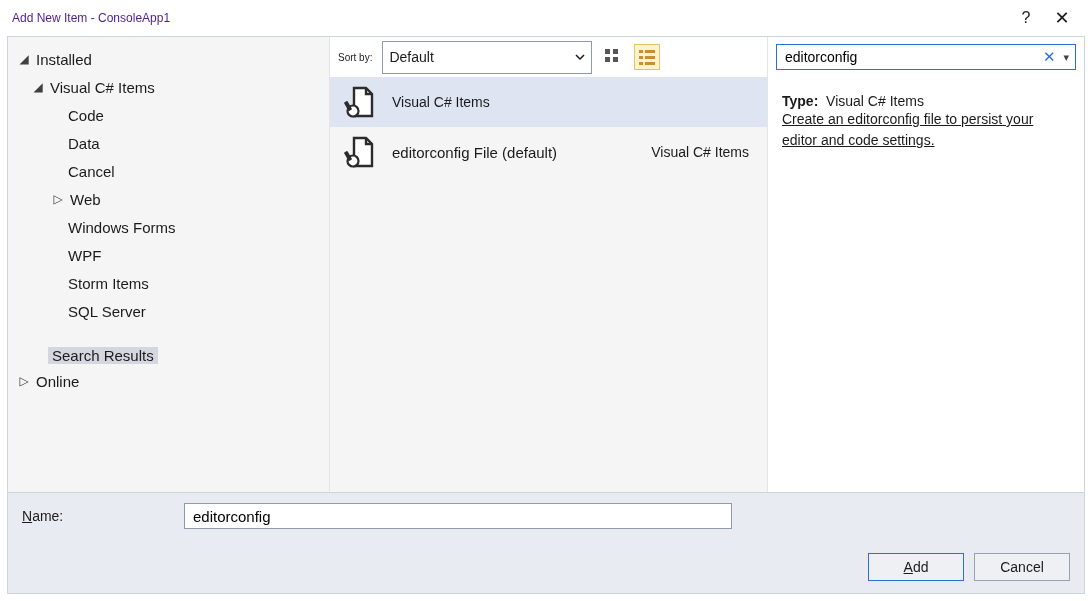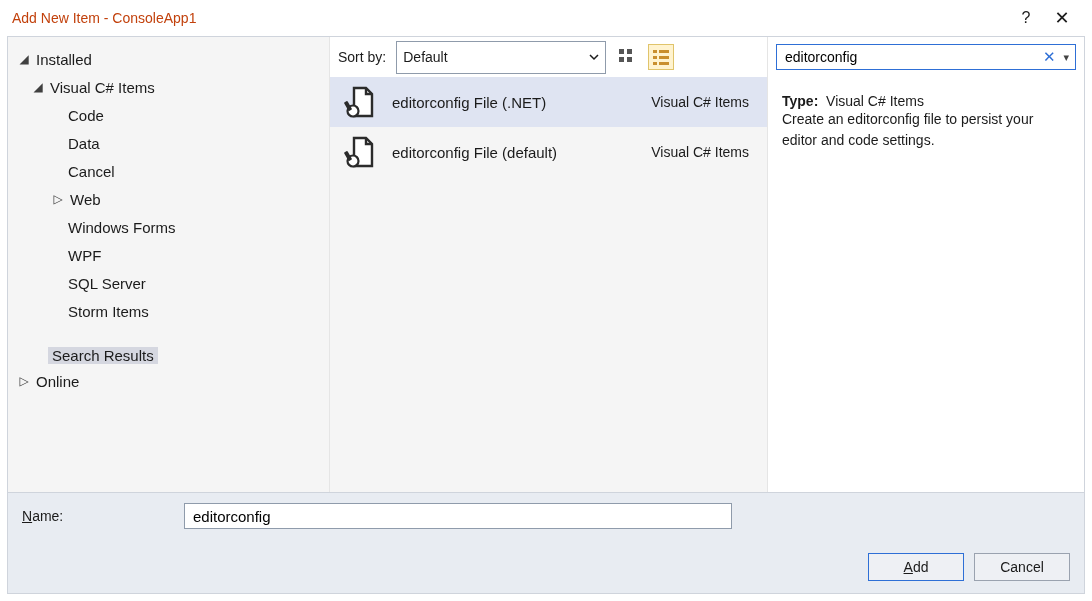--- a/index.html
+++ b/index.html
@@ -1,39 +1,39 @@
 <!DOCTYPE html>
 <html><head>
 <meta charset="utf-8">
 <style>
   * { box-sizing: border-box; font-family: "Segoe UI", Tahoma, sans-serif; }
   html, body { margin: 0; padding: 0; }
   body { width: 1092px; height: 601px; background: #fff; font-size: 14px; color: #1b1b1b; }
 
   .titlebar { height: 36px; display: flex; align-items: center; padding: 0 12px; border-bottom: 1px solid rgba(0,0,0,0); }
-  .titlebar .title { flex: 1; font-size: 14px; color: #c2410c; }
+  .titlebar .title { flex: 1; font-size: 12px; color: #4c1d95; }
   .titlebar .help, .titlebar .close { width: 36px; height: 36px; display: flex; align-items: center; justify-content: center; font-size: 16px; color: #1b1b1b; }
   .titlebar .close { font-size: 18px; }
 
   .inner { position: absolute; top: 36px; left: 7px; right: 7px; bottom: 7px; border: 1px solid #cfd4dc; display: flex; flex-direction: column; }
 
   .main { flex: 1; display: flex; min-height: 0; }
 
   .sidebar { width: 321px; background: #f5f5f5; padding: 8px 0; font-size: 15px; color: #1b1b1b; }
   .tree-row { display: flex; align-items: center; height: 28px; padding-left: 10px; gap: 6px; }
   .tree-row.indent1 { padding-left: 24px; }
   .tree-row.indent2 { padding-left: 60px; }
   .tree-row.indent2.with-arrow { padding-left: 44px; }
   .tree-row.selected { }
   .tree-row .label-sel { background: #d5d7e0; padding: 0 4px; margin-top: 32px; }
   .arrow { width: 12px; text-align: center; color: #404040; font-size: 12px; }
 
   .center { flex: 1; display: flex; flex-direction: column; border-left: 1px solid #e5e5e5; border-right: 1px solid #e5e5e5; min-width: 0; }
   .center-top { height: 40px; display: flex; align-items: center; gap: 8px; padding: 0 8px; background: #fff; }
-  .sortlabel { font-size: 14px; color: #1b1b1b; margin-right: 2px; }
+  .sortlabel { font-size: 10px; color: #1b1b1b; margin-right: 2px; }
   .sort-select { flex: 0 0 210px; height: 33px; border: 1px solid #8f9bab; background: #fff; display: flex; align-items: center; padding: 0 6px; font-size: 14px; position: relative; }
   .sort-select .chev { position: absolute; right: 6px; }
   .viewbtn { width: 26px; height: 26px; display:flex; align-items:center; justify-content:center; }
   .viewbtn.active { border: 1px solid #e0c46b; background: #fff3cf; }
 
   .tmpl-list { flex: 1; background: #f5f5f5; overflow: auto; }
   .tmpl-item { height: 50px; display: flex; align-items: center; gap: 14px; padding: 0 12px; }
   .tmpl-item.selected { background: #dfe4f2; }
   .tmpl-item .icon { width: 36px; height: 36px; }
   .tmpl-item .name { flex: 1; font-size: 15px; }
@@ -96,24 +96,24 @@
         <span class="arrow">▷</span>
         <span>Web</span>
       </div>
       <div class="tree-row indent2">
         <span>Windows Forms</span>
       </div>
       <div class="tree-row indent2">
         <span>WPF</span>
       </div>
       <div class="tree-row indent2">
+        <span>Storm Items</span>
+      </div>
+      <div class="tree-row indent2">
         <span>SQL Server</span>
-      </div>
-      <div class="tree-row indent2">
-        <span>Storm Items</span>
       </div>
       <div class="tree-row indent1 selected" style="padding-left:40px;">
         <span class="label-sel">Search Results</span>
       </div>
       <div style="height:14px;"></div>
       <div class="tree-row">
         <span class="arrow">▷</span>
         <span>Online</span>
       </div>
     </div>
@@ -152,21 +152,20 @@
       <div class="tmpl-list">
         <div class="tmpl-item selected">
           <span class="icon">
             <svg width="36" height="36" viewBox="0 0 36 36">
               <path d="M12 4 H24 L30 10 V32 H12 Z" fill="#fff" stroke="#2b2b2b" stroke-width="2.4"></path>
               <path d="M24 4 V10 H30" fill="none" stroke="#2b2b2b" stroke-width="2.4"></path>
               <circle cx="11" cy="27" r="5.5" fill="#fff" stroke="#2b2b2b" stroke-width="2.2"></circle>
               <rect x="4" y="17" width="4" height="10" rx="1" fill="#2b2b2b" transform="rotate(-30 6 22)"></rect>
             </svg>
           </span>
-          <span class="name">editorconfig File (.NET)</span>
           <span class="cat">Visual C# Items</span>
         </div>
         <div class="tmpl-item">
           <span class="icon">
             <svg width="36" height="36" viewBox="0 0 36 36">
               <path d="M12 4 H24 L30 10 V32 H12 Z" fill="#fff" stroke="#2b2b2b" stroke-width="2.4"></path>
               <path d="M24 4 V10 H30" fill="none" stroke="#2b2b2b" stroke-width="2.4"></path>
               <circle cx="11" cy="27" r="5.5" fill="#fff" stroke="#2b2b2b" stroke-width="2.2"></circle>
               <rect x="4" y="17" width="4" height="10" rx="1" fill="#2b2b2b" transform="rotate(-30 6 22)"></rect>
             </svg>
@@ -183,21 +182,21 @@
           <input type="text" value="editorconfig" style="">
           <span class="x">✕</span>
           <span class="chev">▾</span>
         </div>
       </div>
       <div class="right-body">
         <div class="type-row">
           <span class="type-label">Type:</span>
           &nbsp;<span>Visual C# Items</span>
         </div>
-        <div style="line-height:1.5;">Create an editorconfig file to persist your editor and code settings.</div>
+        <div style="line-height:1.5;text-decoration:underline;">Create an editorconfig file to persist your editor and code settings.</div>
       </div>
     </div>
 
   </div>
 
   <div class="footer">
     <div class="name-row">
       <label><span class="ul">N</span><span>ame:</span></label>
       <input class="name-input" type="text" value="editorconfig" style="">
     </div>

